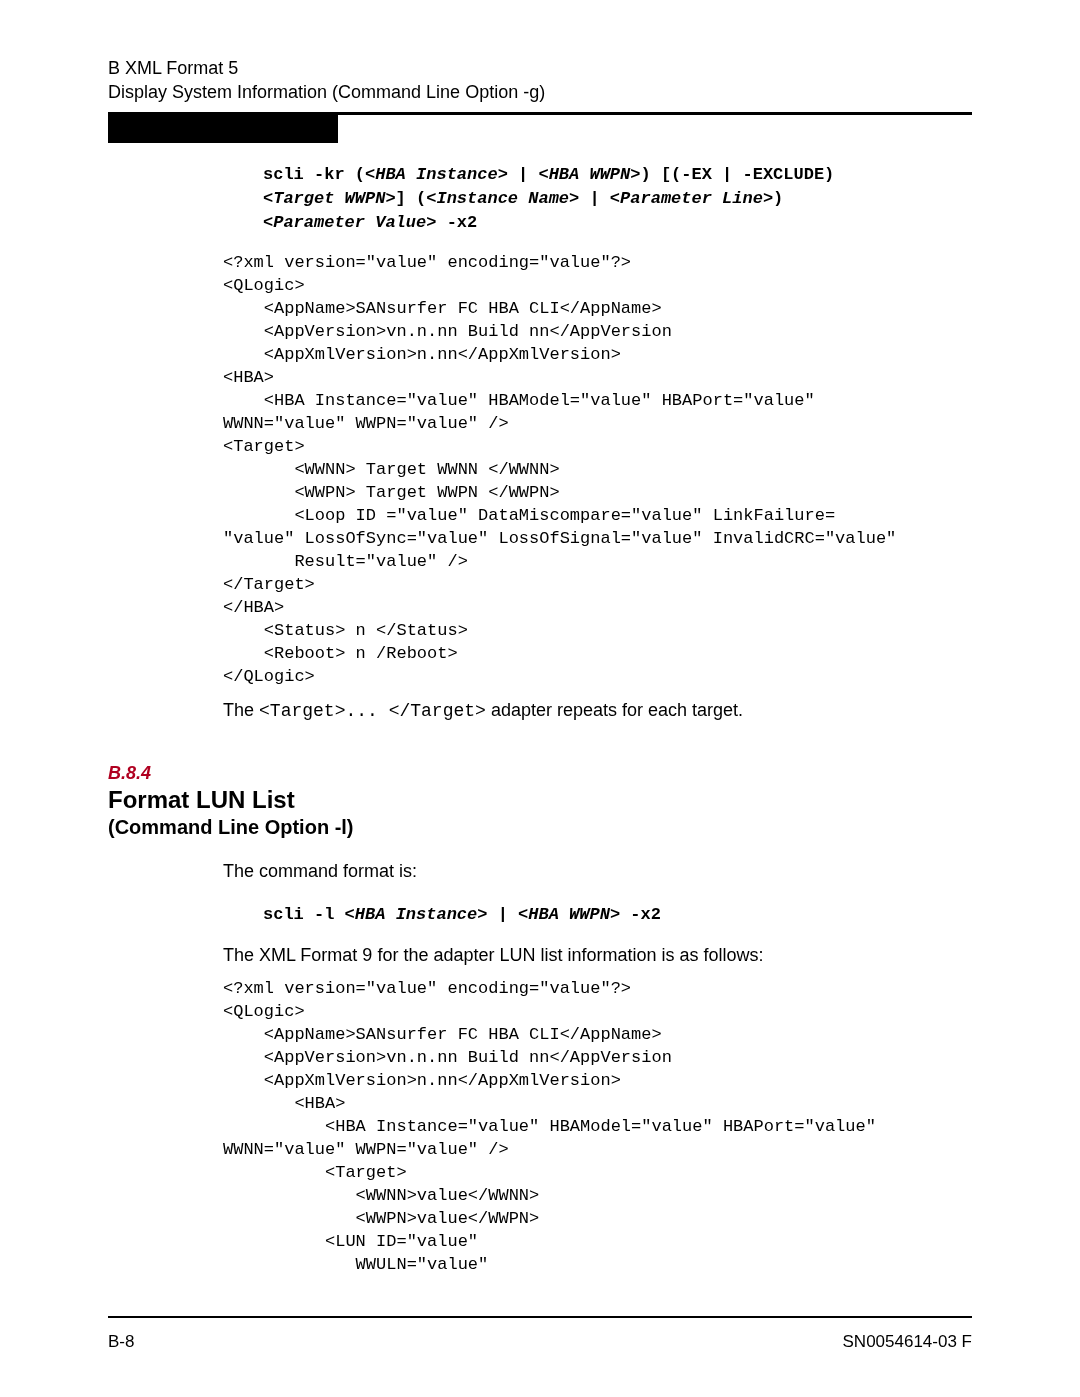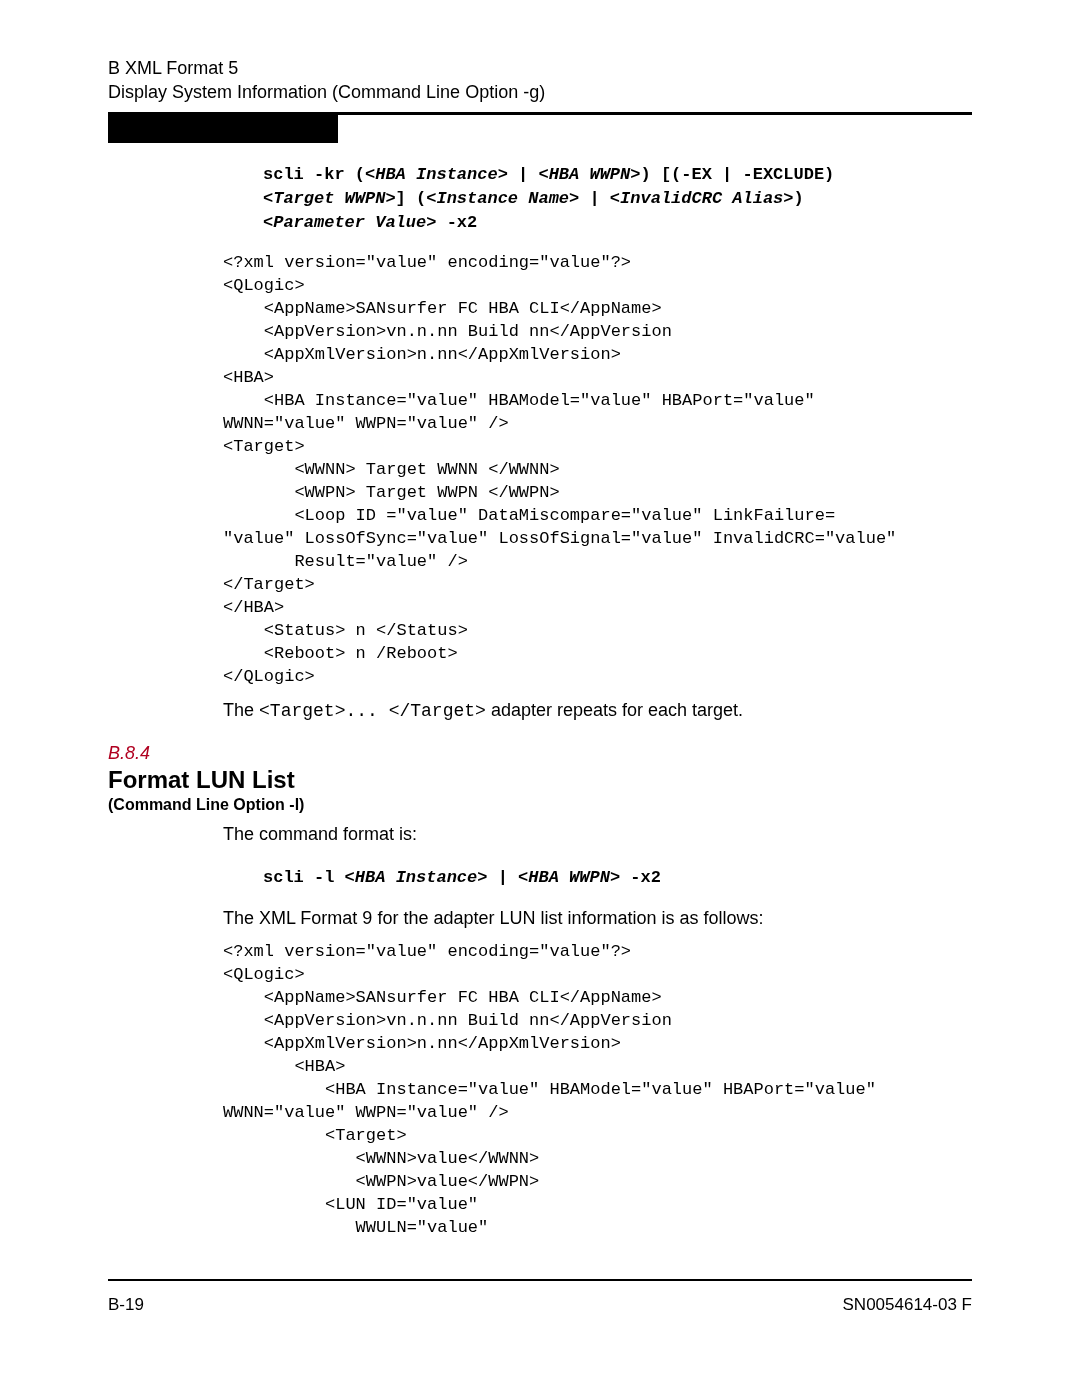--- a/index.html
+++ b/index.html
@@ -54,34 +54,34 @@
     line-height: 23px;
     margin: 2px 0 10px 0;
   }
   .inline-mono {
     font-family: "Courier New", Courier, monospace;
     text-align: center;
   }
   .sec-num {
     color: #b00020;
     font-style: italic;
-    font-weight: normal;
+    font-weight: bold;
     font-size: 18px;
-    margin-top: 20px;
+    margin-top: 40px;
     margin-bottom: 2px;
   }
   .sec-title {
     font-weight: bold;
     font-size: 24px;
     margin: 0;
   }
   .sec-sub {
     font-weight: bold;
-    font-size: 16px;
-    margin: 2px 0 8px 0;
+    font-size: 20px;
+    margin: 2px 0 20px 0;
   }
   .footer-rule {
     height: 2px;
     background: #000;
     margin-top: 40px;
   }
   .footer {
     display: flex;
     justify-content: space-between;
     font-size: 17px;
@@ -96,21 +96,21 @@
   <div class="header">
     <div>B   XML Format 5</div>
     <div>Display System Information (Command Line Option -g)</div>
   </div>
   <div class="rule"></div>
   <div class="blackbar"></div>
 
   <div class="content">
 
     <div class="cmd"><span>scli -kr (&lt;</span><em>HBA Instance</em><span>&gt; | &lt;</span><em>HBA WWPN</em><span>&gt;) [(-EX | -EXCLUDE)</span>
-<span>&lt;</span><em>Target WWPN</em><span>&gt;] (&lt;</span><em>Instance Name</em><span>&gt; | &lt;</span><em>InvalidCRC Alias</em><span>&gt;)</span>
+<span>&lt;</span><em>Target WWPN</em><span>&gt;] (&lt;</span><em>Instance Name</em><span>&gt; | &lt;</span><em>Parameter Line</em><span>&gt;)</span>
 <span>&lt;</span><em>Parameter Value</em><span>&gt; -x2</span></div>
 
 
     <div class="xml">&lt;?xml version="value" encoding="value"?&gt;
 &lt;QLogic&gt;
     &lt;AppName&gt;SANsurfer FC HBA CLI&lt;/AppName&gt;
     &lt;AppVersion&gt;vn.n.nn Build nn&lt;/AppVersion
     &lt;AppXmlVersion&gt;n.nn&lt;/AppXmlVersion&gt;
 &lt;HBA&gt;
     &lt;HBA Instance="value" HBAModel="value" HBAPort="value" 
@@ -154,17 +154,17 @@
 WWNN="value" WWPN="value" /&gt;
           &lt;Target&gt;
              &lt;WWNN&gt;value&lt;/WWNN&gt;
              &lt;WWPN&gt;value&lt;/WWPN&gt;
           &lt;LUN ID="value"
              WWULN="value"</div>
   </div>
 
   <div class="footer-rule"></div>
   <div class="footer">
-    <span>B-19</span>
+    <span>B-8</span>
     <span>SN0054614-03  F</span>
   </div>
 
 </div>
 
 </body></html>

